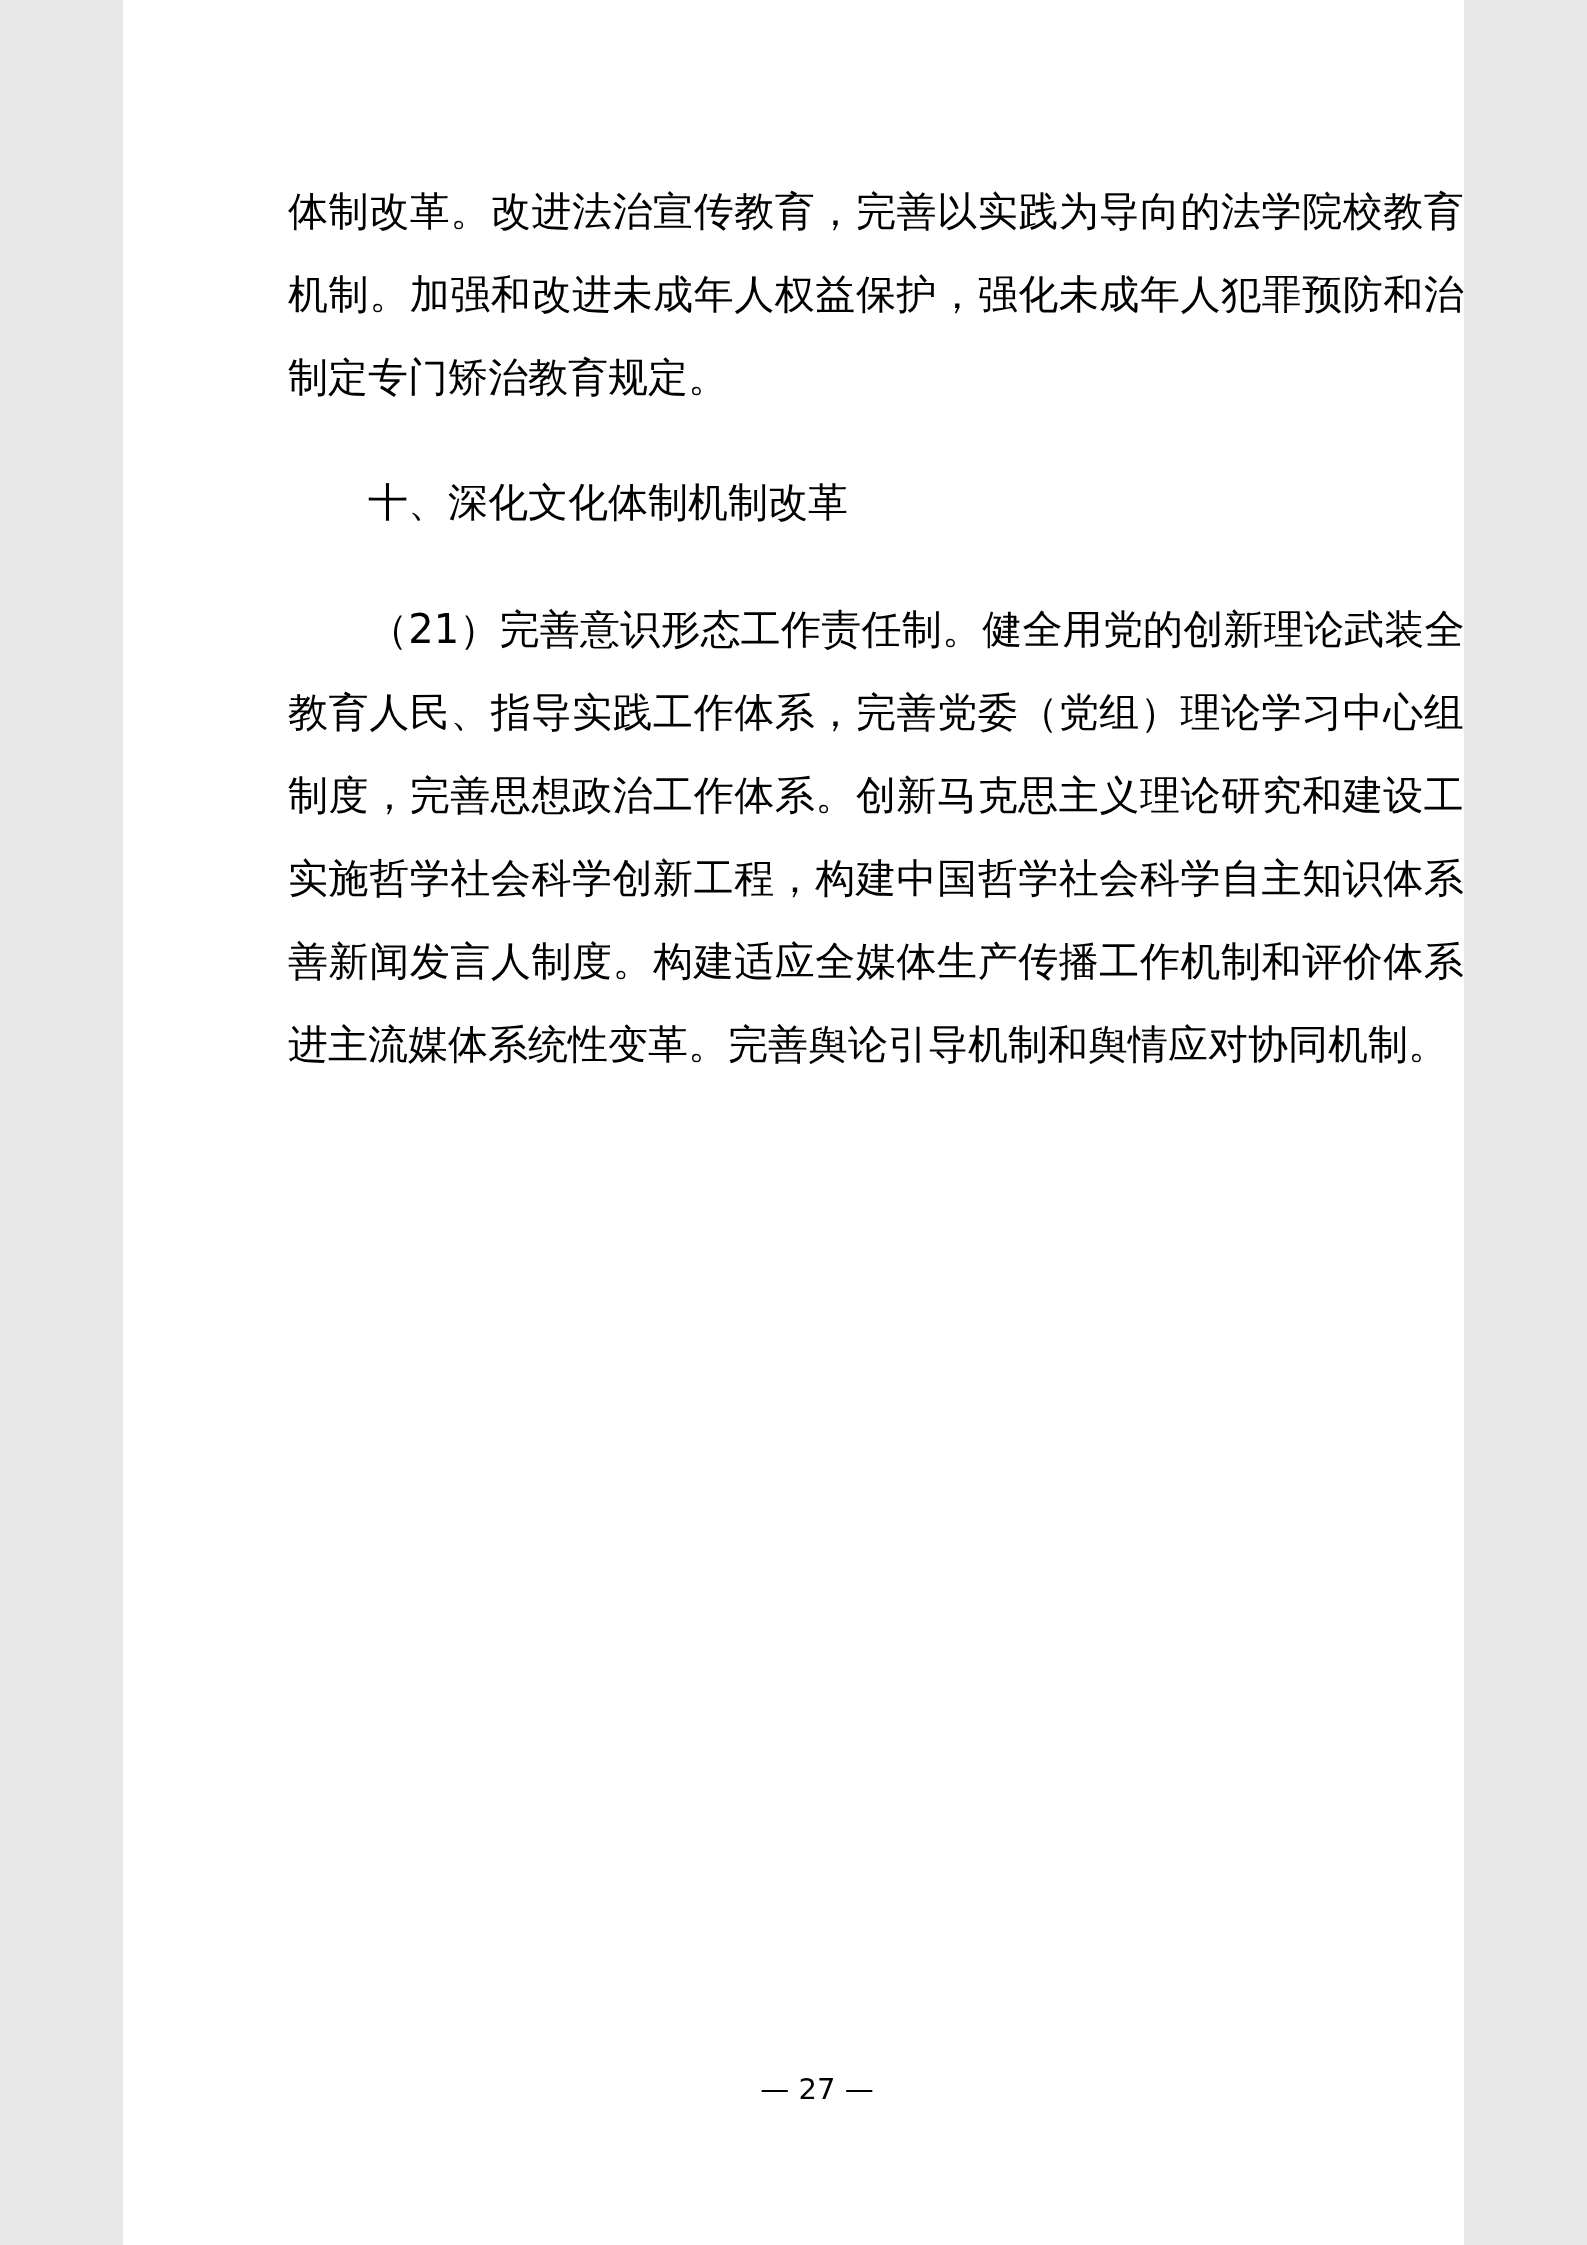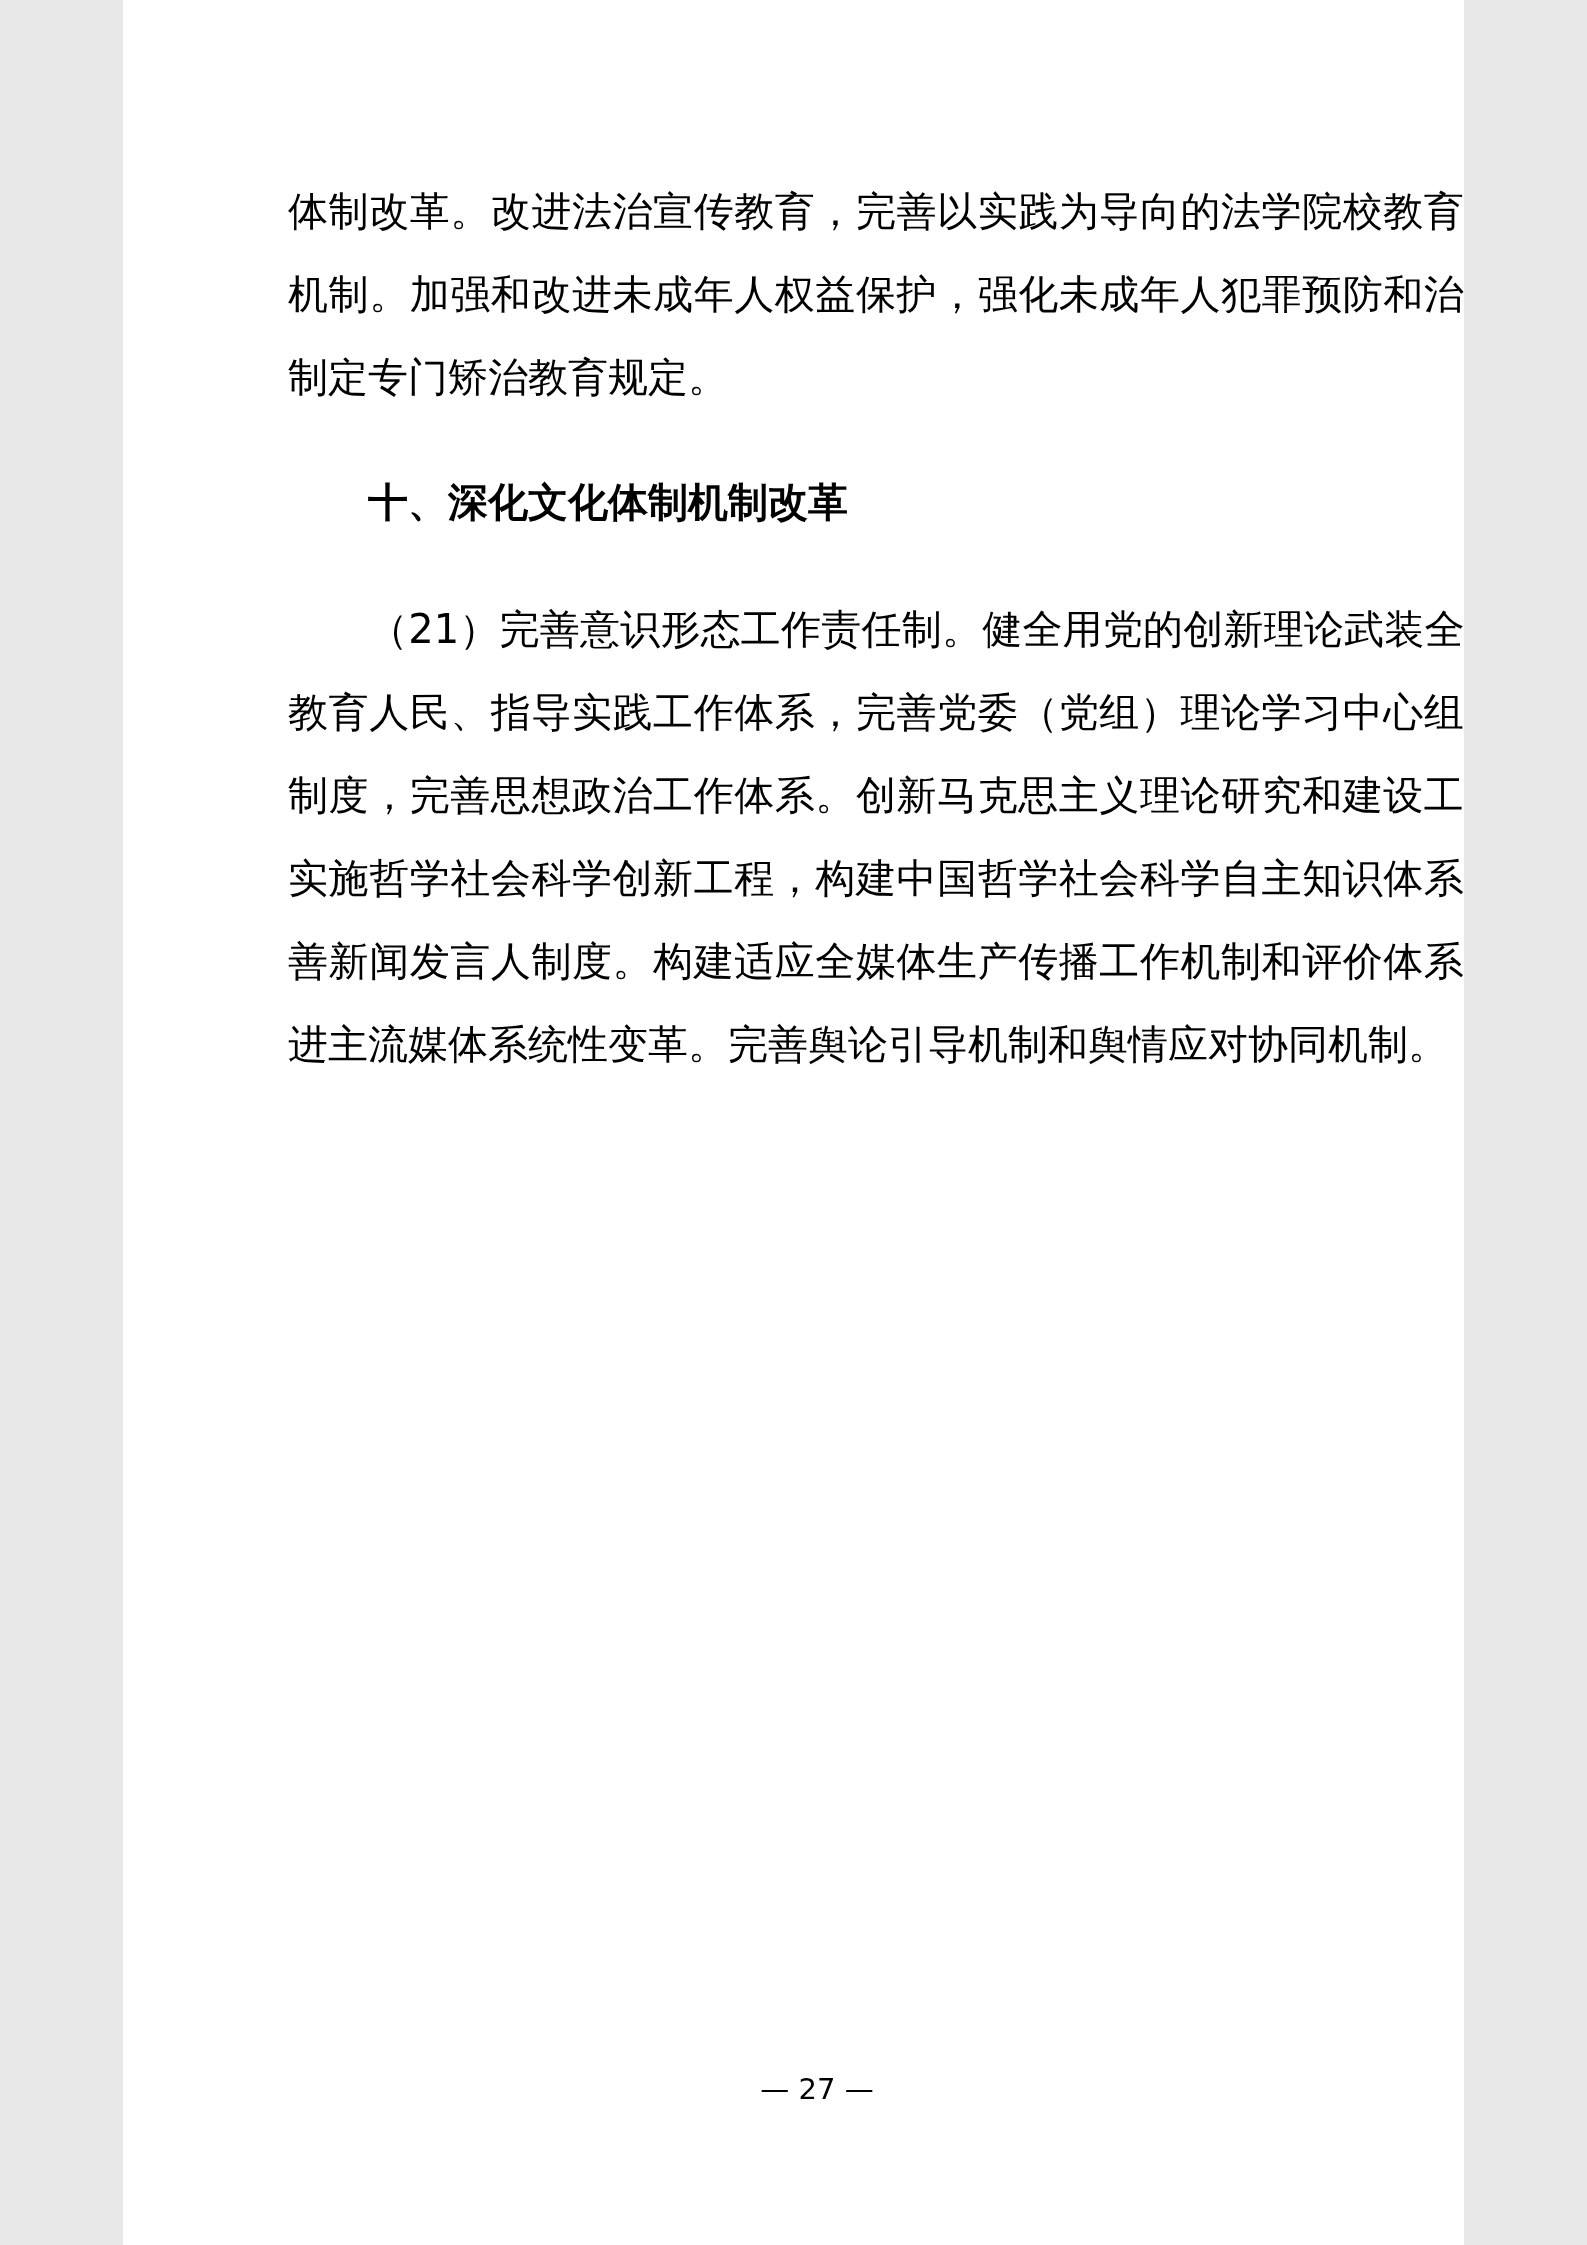--- a/index.html
+++ b/index.html
@@ -29,21 +29,21 @@
   }
   .para {
     margin: 0 0 42px 0;
     text-indent: 2em;
   }
   .para.no-indent {
     text-indent: 0;
   }
   .section-heading {
     font-size: 40px;
-    font-weight: bold;
+    font-weight: normal;
     line-height: 83px;
     margin: 0 0 44px 0;
     text-indent: 2em;
     text-align: left;
   }
   .page-footer {
     position: absolute;
     left: 0;
     right: 0;
     top: 2072px;

